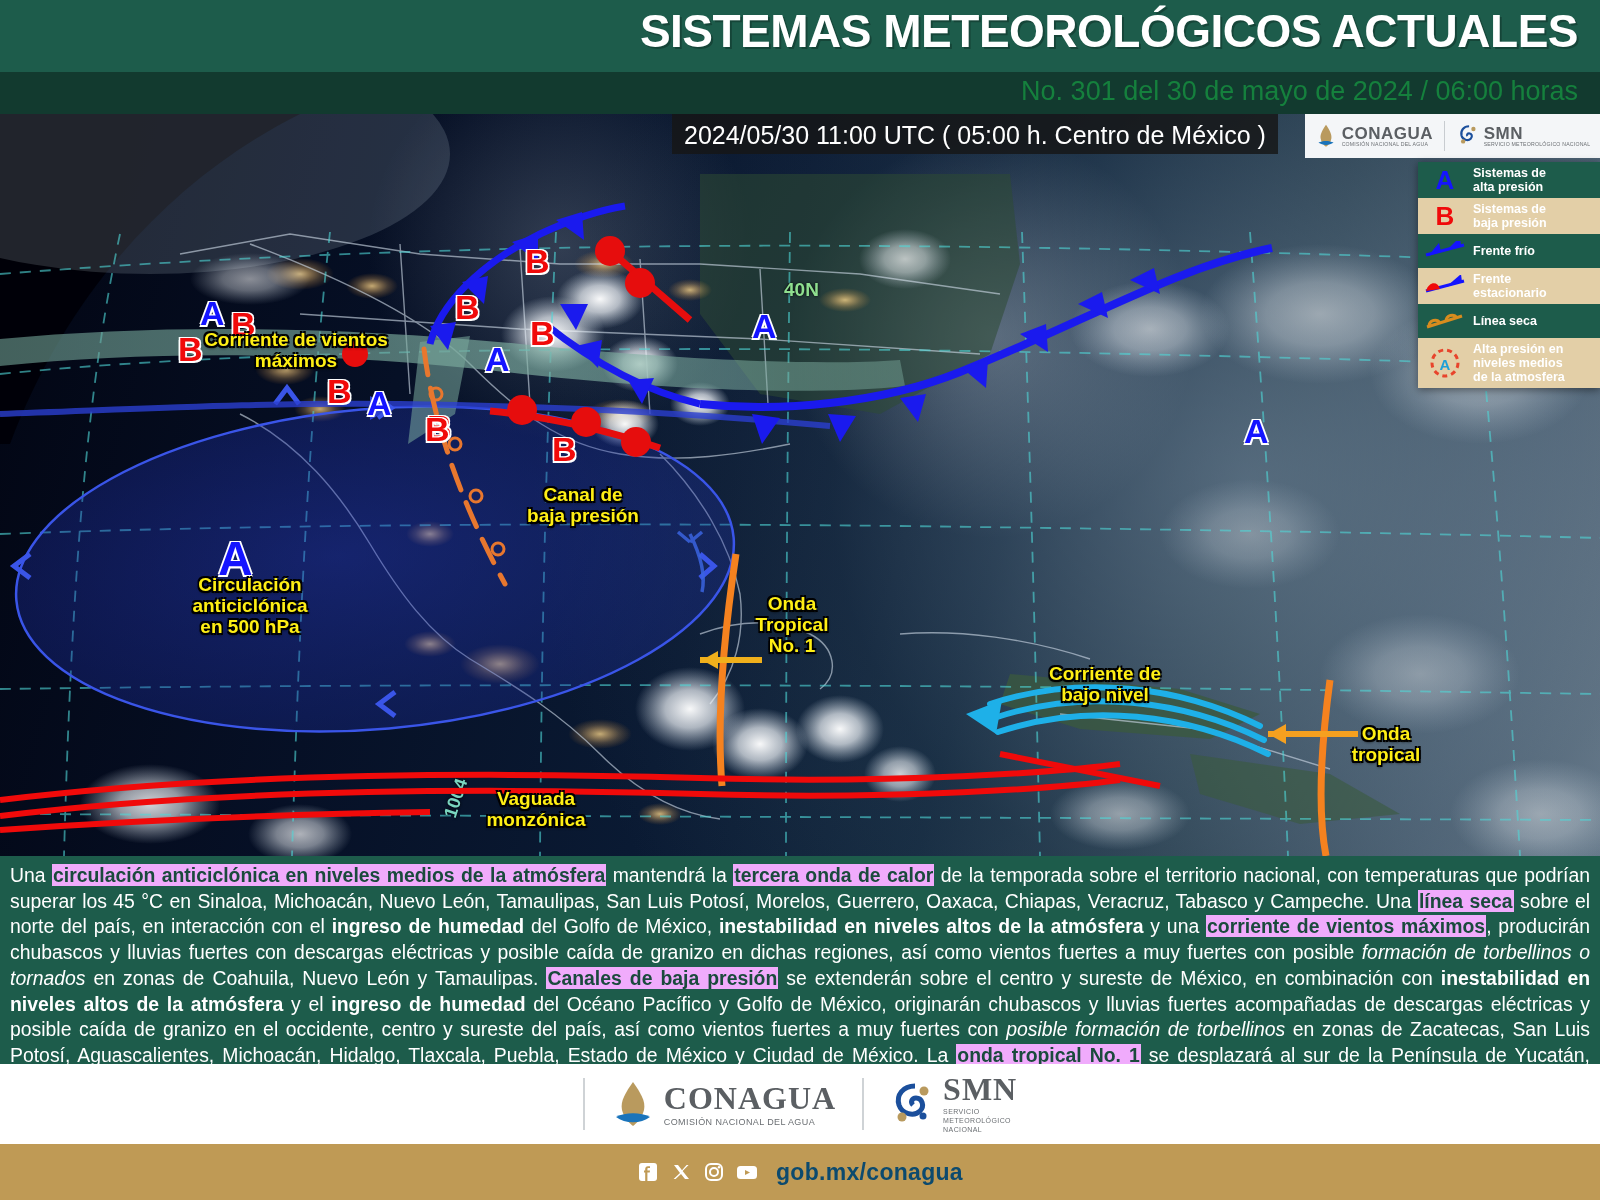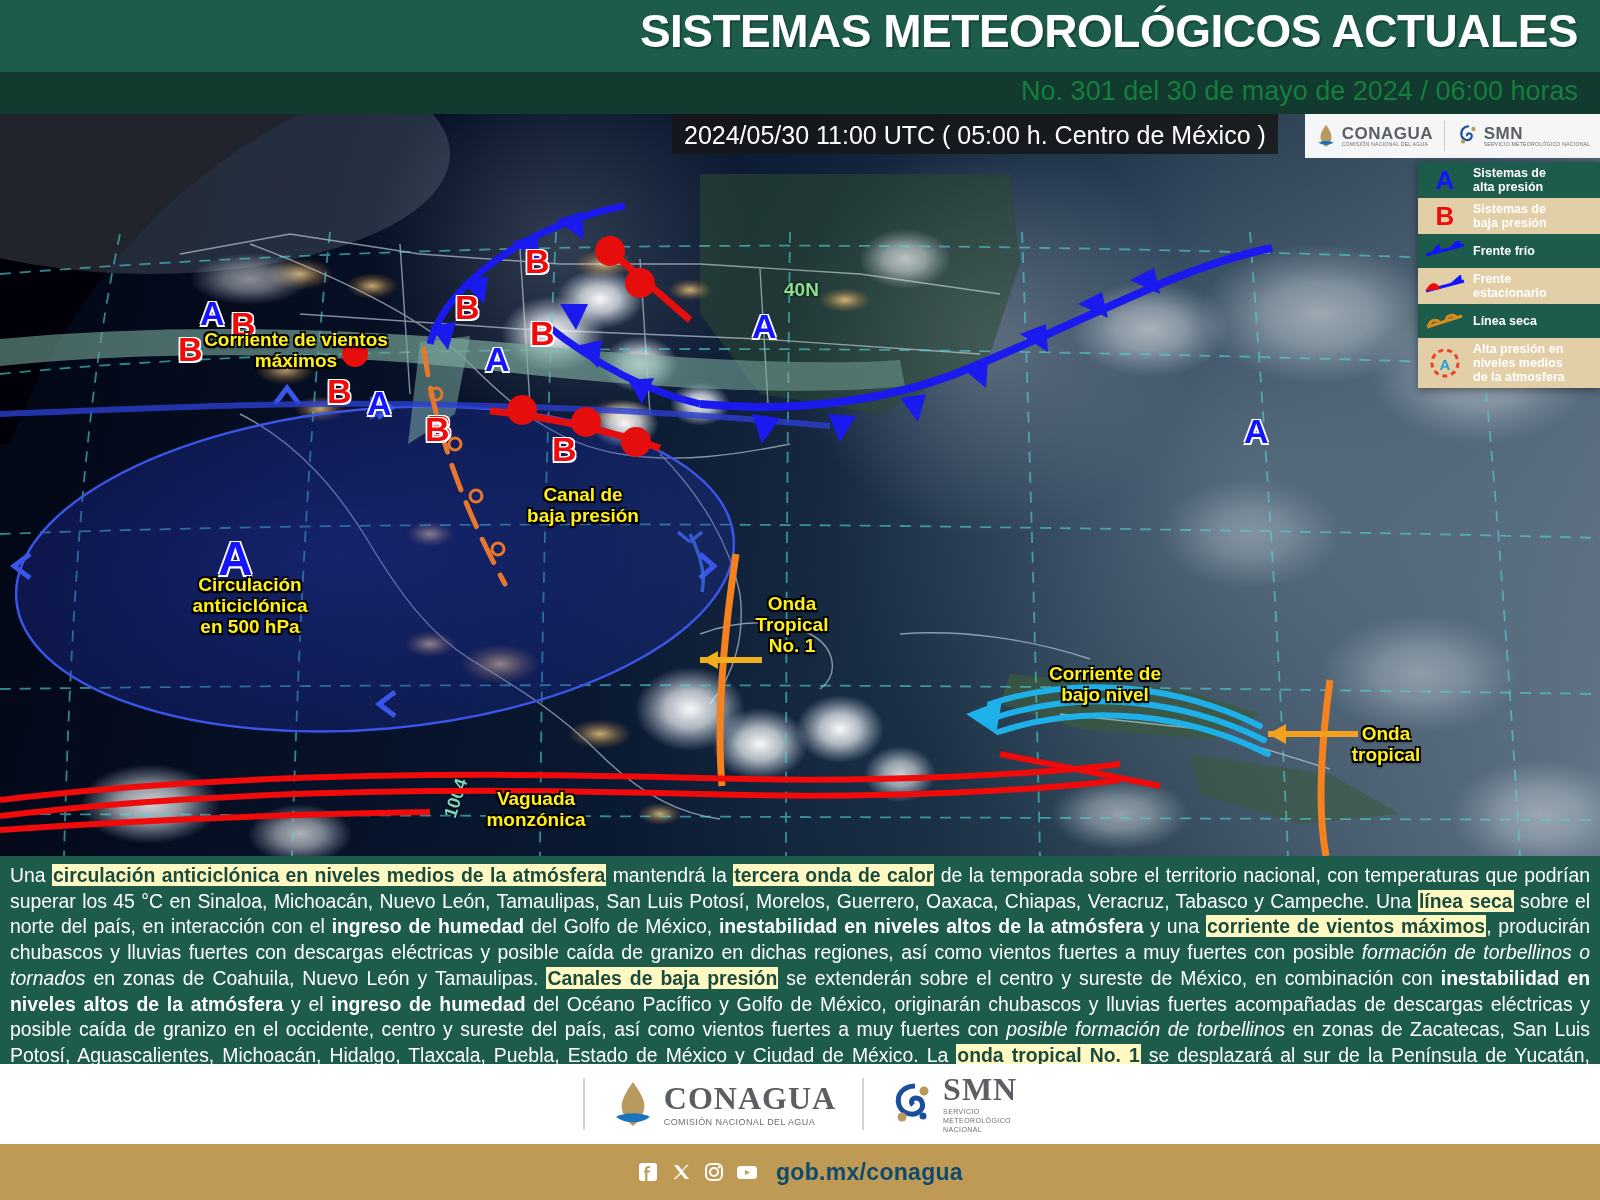--- a/index.html
+++ b/index.html
@@ -118,21 +118,21 @@
   .leg-B { color: #f00a0a; font-size: 26px; font-weight: bold; line-height: 1; }
 
   
   #textblock {
     position: absolute; left: 0; top: 856px; width: 1600px; height: 208px;
     background: #1d5c4b; color: #ffffff;
     padding: 7px 10px 4px 10px;
     font-size: 19.4px; line-height: 1.325;
     text-align: justify;
   }
-  #textblock .hl { background: #fef9c3; color: #1a4a3c; font-weight: bold; padding: 0 1px; }
+  #textblock .hl { background: #f0abfc; color: #1a4a3c; font-weight: bold; padding: 0 1px; }
   #textblock .bd { font-weight: bold; color: #ffffff; }
   #textblock .it { font-style: italic; }
 
   
   #footer-logos {
     position: absolute; left: 0; top: 1064px; width: 1600px; height: 80px;
     background: #ffffff; display: flex; align-items: center; justify-content: center; gap: 26px;
   }
   .f-div { width: 2px; height: 52px; background: #cfd3d6; }
   #ma-block { display: flex; align-items: center; gap: 10px; }

